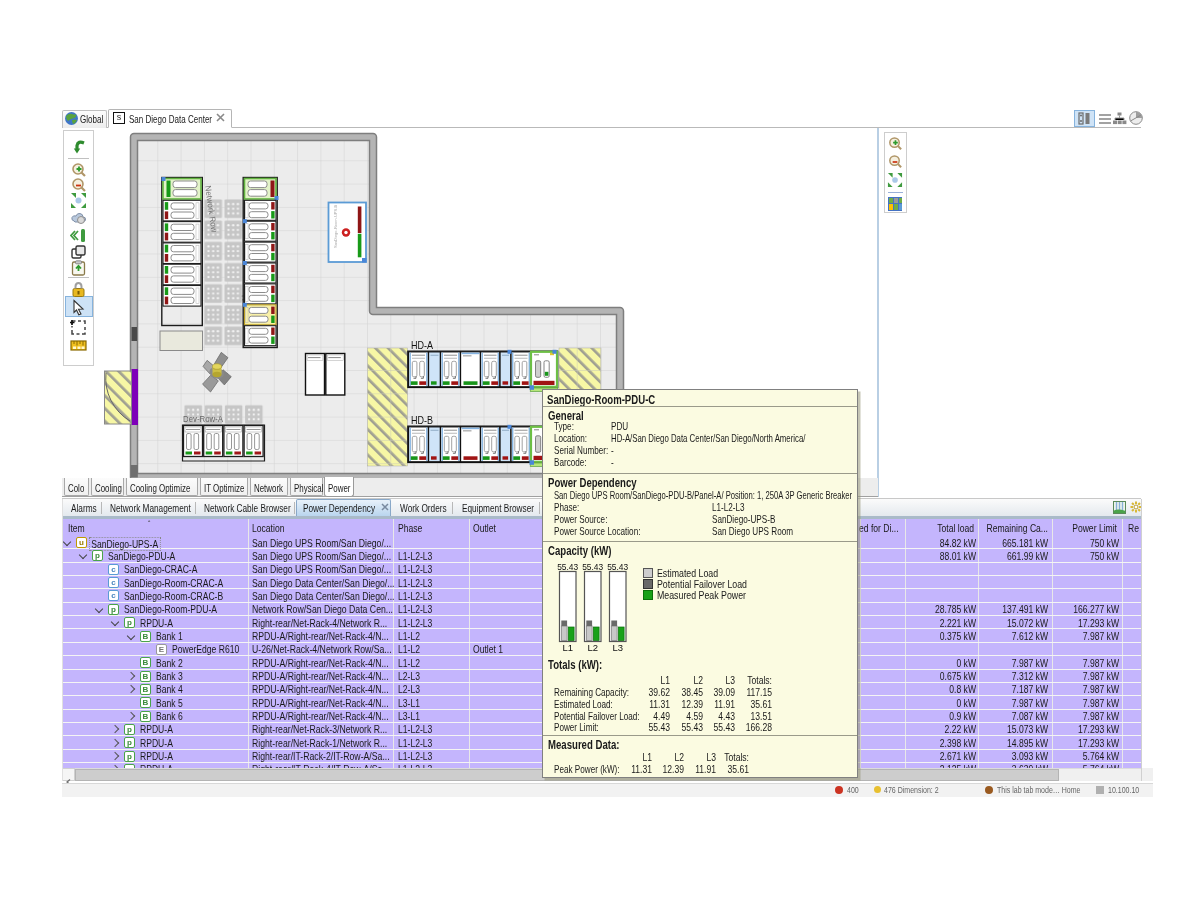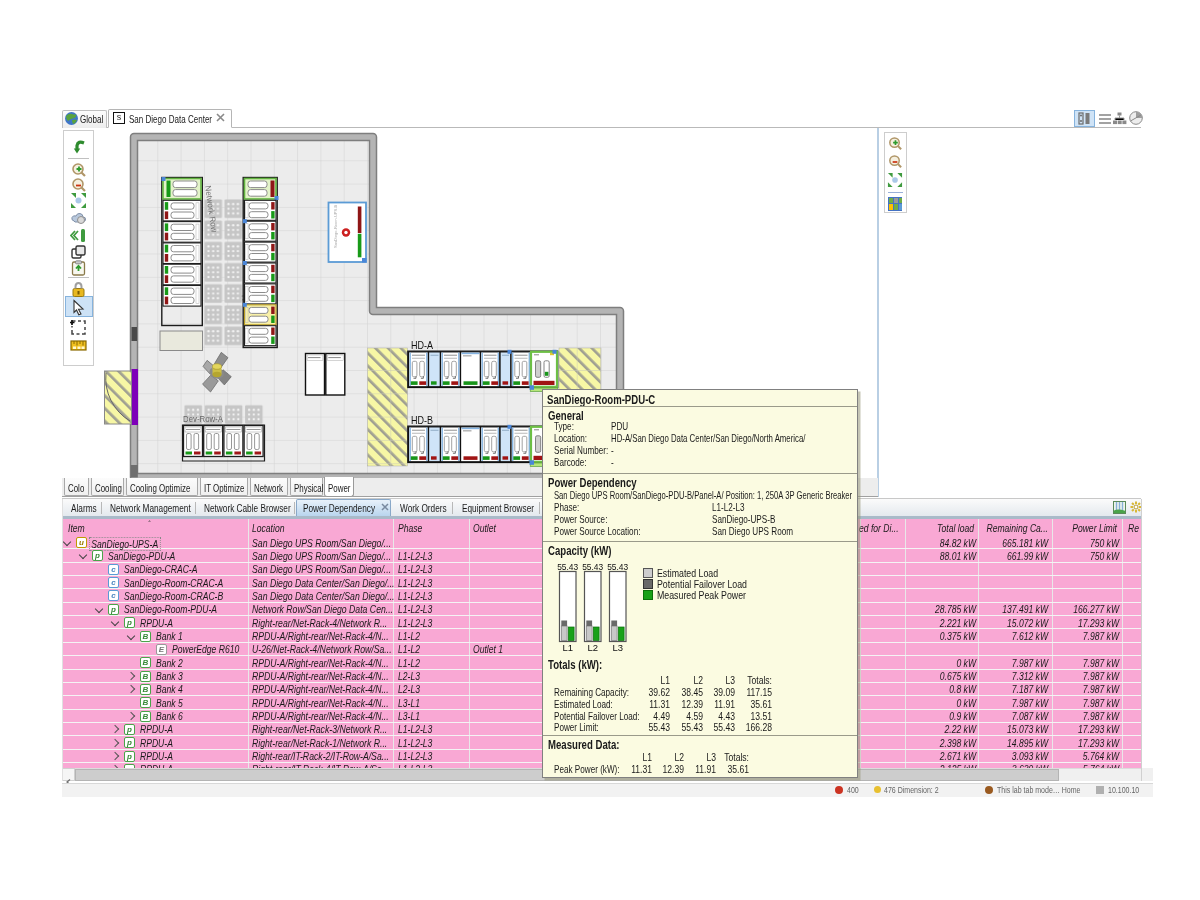--- a/index.html
+++ b/index.html
@@ -548,21 +548,21 @@
       <path d="M6 9 L6 11.5"></path>
       <path d="M0.5 6 L3 6"></path>
       <path d="M9 6 L11.5 6"></path>
       <path d="M2 2 L3.8 3.8"></path>
       <path d="M8.2 8.2 L10 10"></path>
       <path d="M10 2 L8.2 3.8"></path>
       <path d="M3.8 8.2 L2 10"></path>
     </g>
   </svg>
 <div class="ab" style="left:62px;top:516px;width:1079px;height:3px;background:#a9bac9;"></div>
-<div class="ab" style="left:62px;top:519px;width:1079px;height:249px;background:#f9a8d4;overflow:hidden;font-style:italic;" id="tbl">
+<div class="ab" style="left:62px;top:519px;width:1079px;height:249px;background:#c4b5fd;overflow:hidden;" id="tbl">
 <div class="ab" style="left:185.5px;top:0px;width:1px;height:249px;background:#e8e8e8;"></div>
 <div class="ab" style="left:331px;top:0px;width:1px;height:249px;background:#e8e8e8;"></div>
 <div class="ab" style="left:406.5px;top:0px;width:1px;height:249px;background:#e8e8e8;"></div>
 <div class="ab" style="left:481px;top:0px;width:1px;height:249px;background:#e8e8e8;"></div>
 <div class="ab" style="left:797.5px;top:0px;width:1px;height:249px;background:#e8e8e8;"></div>
 <div class="ab" style="left:842.5px;top:0px;width:1px;height:249px;background:#e8e8e8;"></div>
 <div class="ab" style="left:915.5px;top:0px;width:1px;height:249px;background:#e8e8e8;"></div>
 <div class="ab" style="left:989.5px;top:0px;width:1px;height:249px;background:#e8e8e8;"></div>
 <div class="ab" style="left:1059.5px;top:0px;width:1px;height:249px;background:#e8e8e8;"></div>
 <div class="t" style="left:6px;top:3px;">Item</div>

